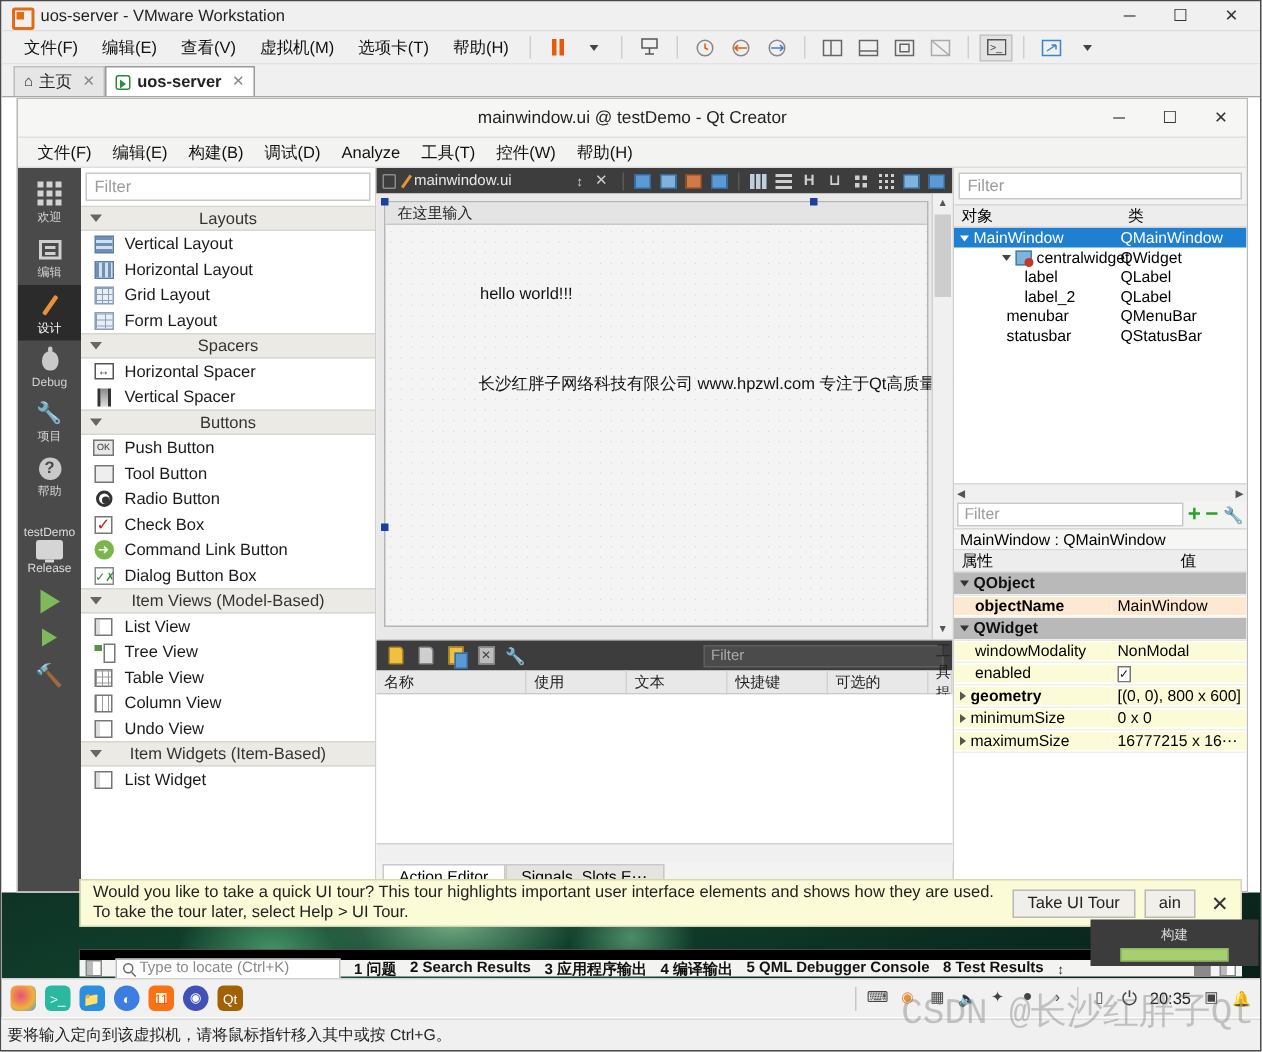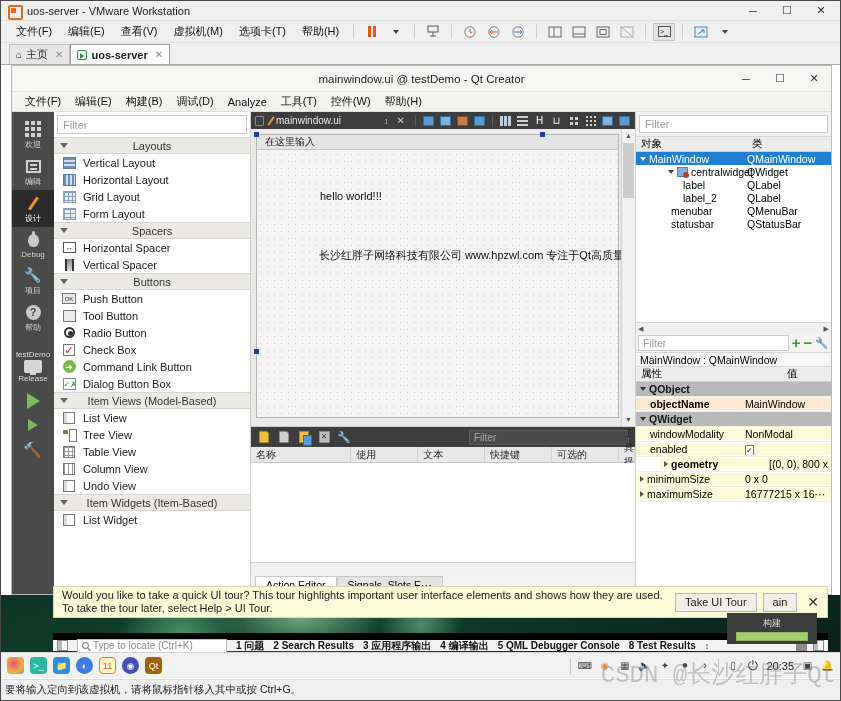--- a/index.html
+++ b/index.html
@@ -189,21 +189,21 @@
   .tri-r { width:0;height:0;border-top:3.5px solid transparent;border-bottom:3.5px solid transparent;border-left:4px solid #555; flex:none;}
   .tri-d { width:0;height:0;border-left:3.5px solid transparent;border-right:3.5px solid transparent;border-top:4px solid #333; flex:none;}
   .cbx { width:9px;height:9px;border:1px solid #777;background:#fff;font-size:8px;line-height:8px;text-align:center;color:#111;}
 
   
   .tour-banner { position:absolute; left:52px; right:12px; top:521px; height:32px; background:#fcfbd8; border:1px solid #d8d6b0; display:flex; align-items:center; padding:0 8px; font-size:11px; color:#222; z-index:20;}
   .tour-text { flex:1; line-height:13px; }
   .tour-btn { height:19px; padding:0 9px; border:1px solid #b9b9b9; background:#f0efe9; font-size:11px; display:flex; align-items:center; }
   .tour-x { margin-left:10px; font-size:14px; color:#333; }
 
-  .tooltip-build { position:absolute; left:726px; top:548px; width:90px; height:31px; background:#3c3c3c; color:#ddd; z-index:30; display:flex; flex-direction:column; align-items:center; justify-content:center; gap:2px; font-size:9px;}
+  .tooltip-build { position:absolute; left:726px; top:548px; width:112px; height:31px; background:#3c3c3c; color:#ddd; z-index:30; display:flex; flex-direction:column; align-items:center; justify-content:center; gap:2px; font-size:9px;}
   .tt-bar { width:72px; height:9px; background:#a5cf71; border:1px solid #8fb85e; }
 
   
   .locator-bar { position:absolute; left:52px; right:12px; bottom:0px; height:18px; background:#f3f3f1; border-top:7px solid #000000; display:flex; align-items:center; gap:9px; padding:0 4px; font-size:10px; color:#111;}
   .loc-split { width:11px;height:11px;border:1px solid #888;background:linear-gradient(90deg,#bbb 0 4px,#fff 4px);}
   .loc-input { width:150px; height:14px; border:1px solid #bdbdbd; background:#fff; display:flex; align-items:center; gap:4px; padding:0 4px; color:#8a8a8a; font-size:10px;}
   .magn { width:7px;height:7px;border:1.3px solid #666;border-radius:50%;position:relative;}
   .magn:after{content:"";position:absolute;right:-3px;bottom:-2px;width:4px;height:1.3px;background:#666;transform:rotate(45deg);}
   .loc-item { white-space:nowrap; }
   .loc-item b { font-weight:bold; }
@@ -789,21 +789,21 @@
                 </span>
               <span class="pc2">NonModal</span>
             </div>
             <div class="prow yl">
               <span class="pc1" style="padding-left:14px;align-items:flex-end;">
                   <span>enabled</span>
                 </span>
               <span class="pc2"><span class="cbx">✓</span></span>
             </div>
             <div class="prow yl">
-              <span class="pc1" style="font-weight:bold;margin-left:24px;">
+              <span class="pc1" style="font-weight:bold;">
                   <span class="tri-r"></span>
                   <span>geometry</span>
                 </span>
               <span class="pc2">[(0, 0), 800 x 600]</span>
             </div>
             <div class="prow yl">
               <span class="pc1">
                   <span class="tri-r"></span>
                   <span>minimumSize</span>
                 </span>
@@ -850,21 +850,21 @@
         <span class="loc-split" style="background:#8a8a8a;"></span>
         <span class="loc-split"></span>
       </span>
     </div>
 
     <div class="taskbar">
       <span class="tb-icon" style="background:radial-gradient(circle at 40% 40%,#e94f7a,#f0b33a 60%,#3aa0e0);"></span>
       <span class="tb-icon" style="background:#2bb8a0;">&gt;_</span>
       <span class="tb-icon" style="background:#2a8fe0;">📁</span>
       <span class="tb-icon" style="background:#3b7de0;border-radius:50%;">◐</span>
-      <span class="tb-icon" style="background:#fef9c3;color:#e05050;border:1px solid #f97316;">11</span>
+      <span class="tb-icon" style="background:#fef9c3;color:#e05050;border:5px solid #f97316;">11</span>
       <span class="tb-icon" style="background:#4050b8;border-radius:50%;">◉</span>
       <span class="tb-icon" style="background:#a16207;">Qt</span>
       <span class="tray">
         <span class="tb-sep"></span>
         <span class="tray-ico">⌨</span>
         <span class="tray-ico" style="color:#e8913a;">◉</span>
         <span class="tray-ico">▦</span>
         <span class="tray-ico">🔈</span>
         <span class="tray-ico">✦</span>
         <span class="tray-ico">⚫</span>

